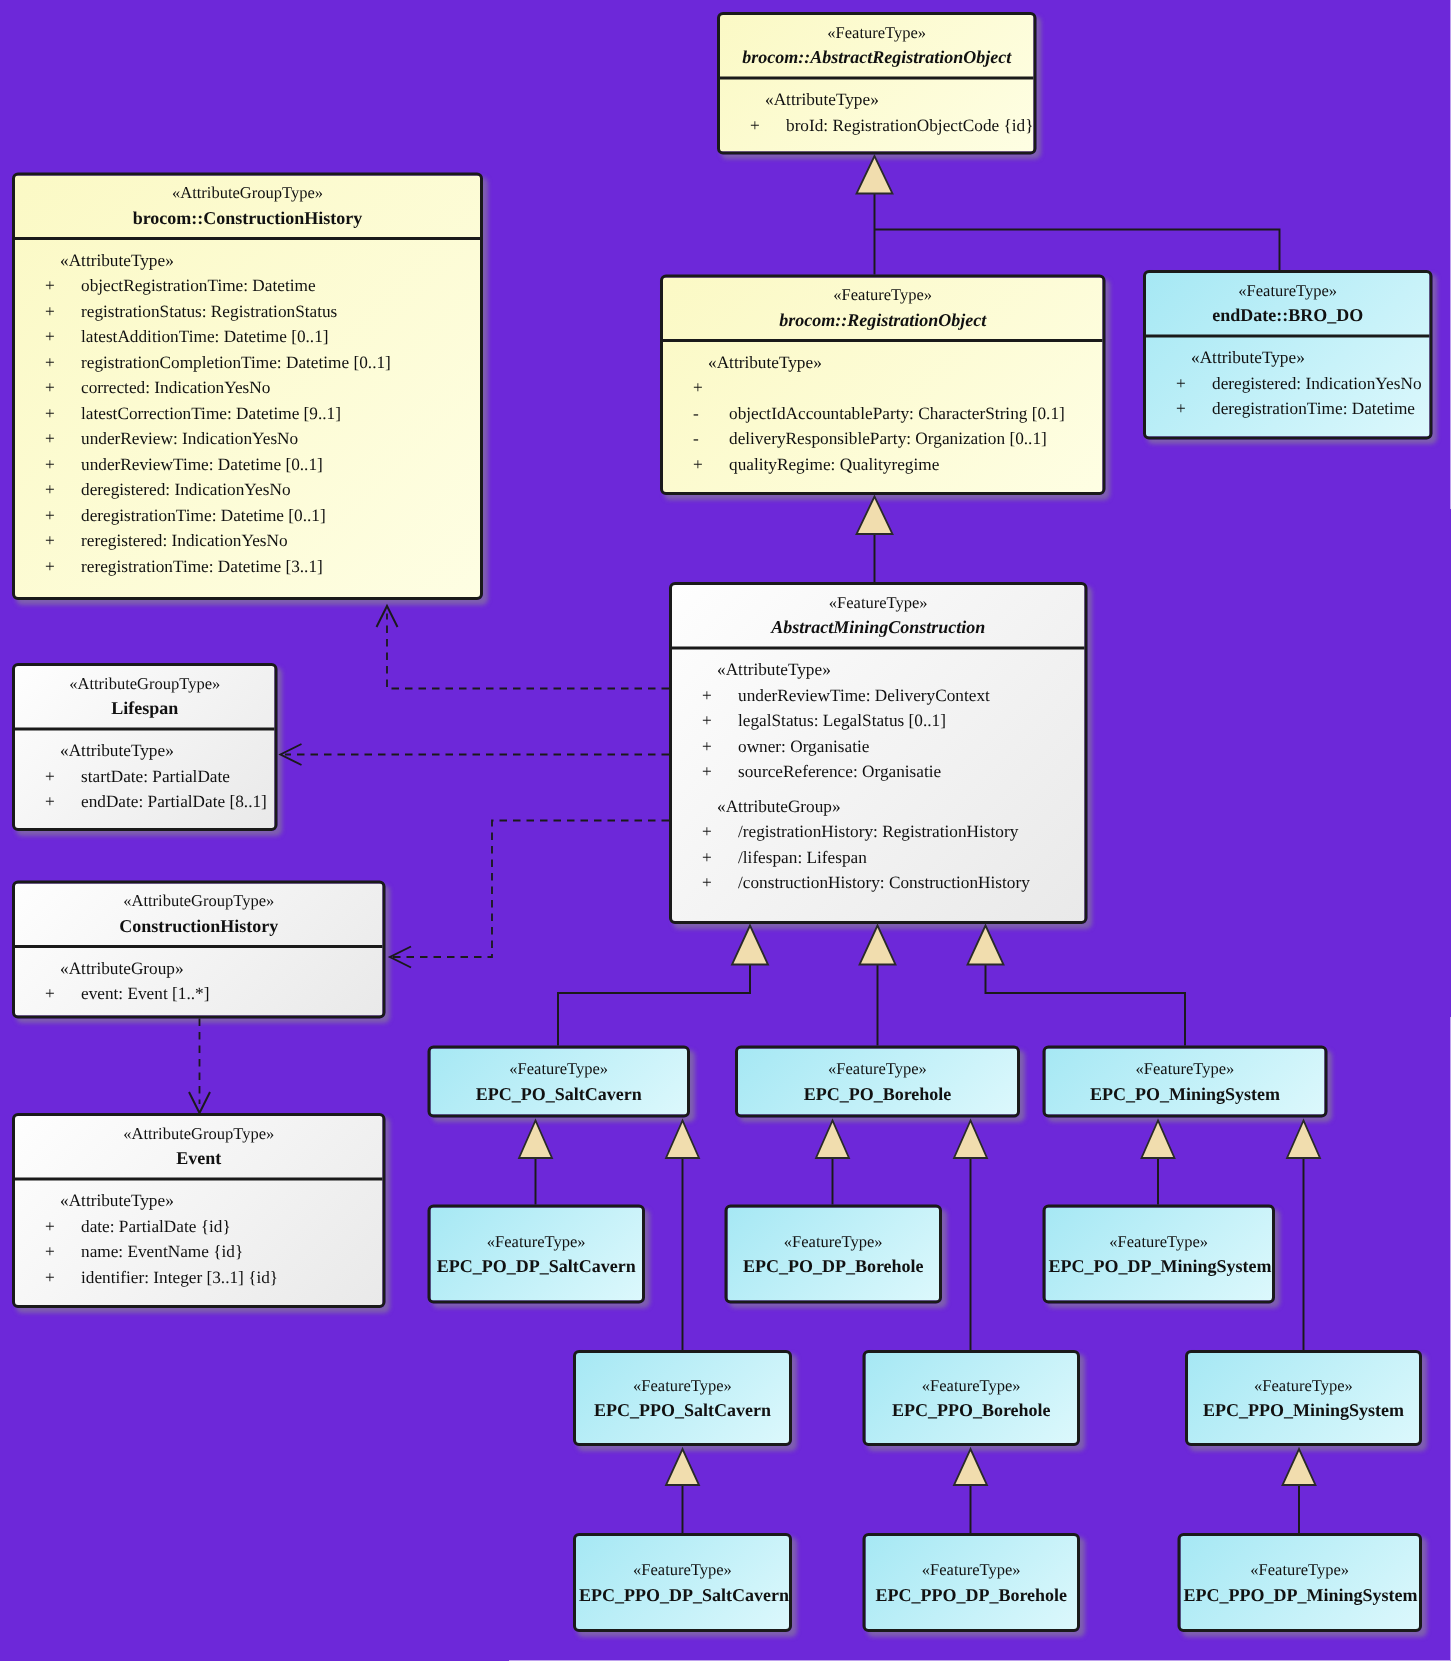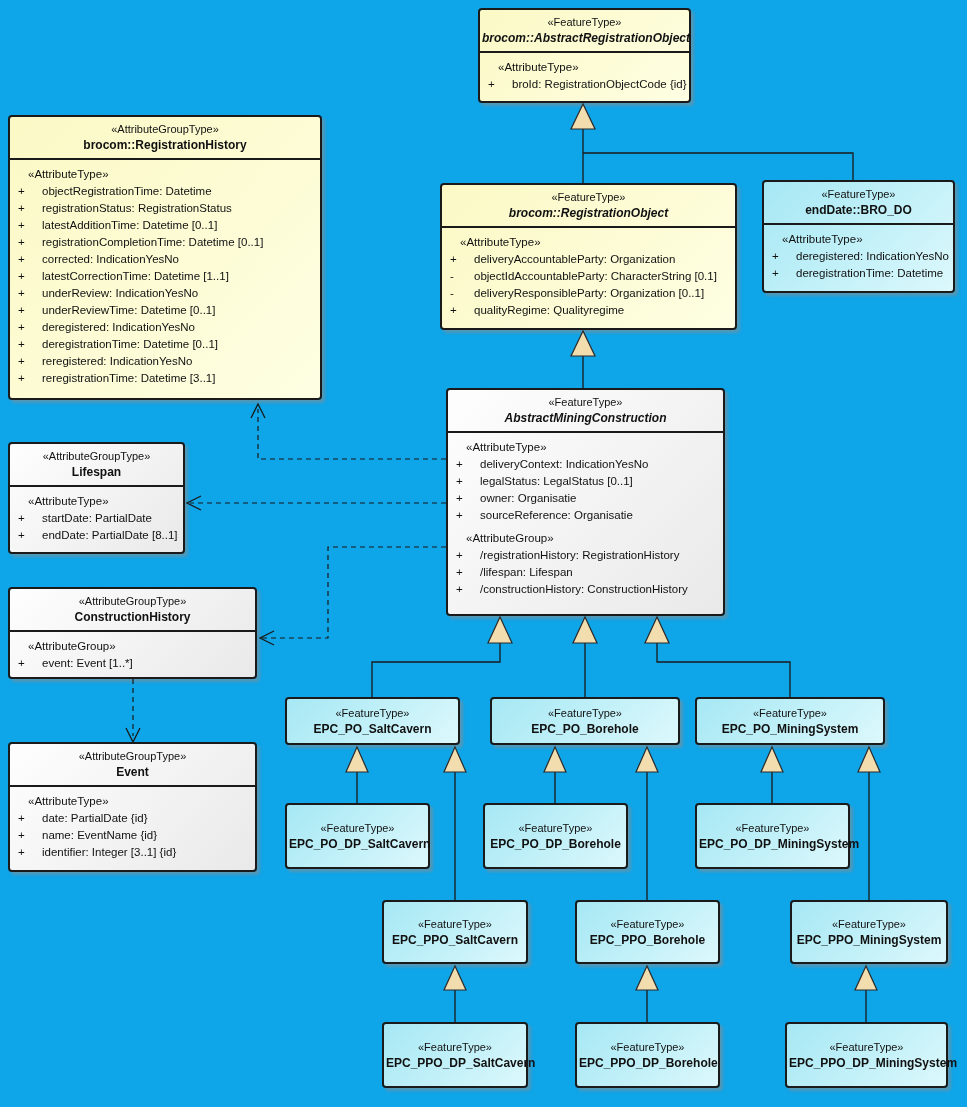--- a/index.html
+++ b/index.html
@@ -1,34 +1,34 @@
 <!DOCTYPE html>
 <html style="--class-yellow: #fbf9c5; --class-cyan: #a6e8f4; --class-plain: #e9e9e9; --triangle-fill: #f1ddae; --line: #1a1a1a;"><head>
 <meta charset="utf-8">
 <style>
   html,body{margin:0;padding:0;background:#ffffff;}
-  #canvas{position:relative;width:967px;height:1107px;background:#0ea5e9;overflow:hidden;
-          font-family:Liberation Sans, sans-serif;}
+  #canvas{position:relative;width:967px;height:1107px;background:#6d28d9;overflow:hidden;
+          font-family:Liberation Serif, serif;}
   #wires{position:absolute;left:0;top:0;width:967px;height:1107px;pointer-events:none;z-index:5;}
 
   .uml-class{position:absolute;box-sizing:border-box;border:2px solid #1a1a1a;border-radius:4px;
              display:flex;flex-direction:column;z-index:2;
              box-shadow:3px 3px 3px rgba(140,140,140,.55);}
   .uml-class.yellow{background:linear-gradient(135deg,var(--class-yellow) 0%,#fefee3 100%);}
   .uml-class.cyan{background:linear-gradient(135deg,var(--class-cyan) 0%,#dcf8fc 100%);}
   .uml-class.plain{background:linear-gradient(135deg,#fefefe 0%,var(--class-plain) 100%);}
 
   .hdr{border-bottom:2px solid #1a1a1a;text-align:center;padding:5px 2px 4px 2px;}
   .uml-class.small{justify-content:center;}
   .uml-class.small .hdr{border-bottom:none;}
   .stereo{font-size:11px;line-height:15px;color:#111;}
   .cname{font-size:12px;line-height:17px;font-weight:bold;color:#111;}
   .cname.abstract{font-style:italic;}
 
-  .cbody{flex:1;padding:6px 3px 2px 2px;overflow:hidden;font-size:11.5px;color:#111;}
+  .cbody{flex:1;padding:6px 3px 2px 14px;overflow:hidden;font-size:11.5px;color:#111;}
   .sec-h{padding-left:16px;line-height:17px;}
   .sec-h + .sec-h, .arow + .sec-h{margin-top:6px;}
   .arow{display:flex;line-height:17px;}
   .arow .vis{width:24px;padding-left:6px;flex:none;}
   .arow .atxt{flex:1;white-space:nowrap;}
 </style>
 </head>
 <body>
 
 <div id="canvas">
@@ -42,21 +42,21 @@
         <div class="sec-h">«AttributeType»</div>
         <div class="arow">
           <span class="vis">+</span>
           <span class="atxt">broId: RegistrationObjectCode {id}</span>
         </div>
       </div>
     </div>
   <div class="uml-class yellow" style="left:8px;top:115px;width:314px;height:285px;">
       <div class="hdr">
         <div class="stereo">«AttributeGroupType»</div>
-        <div class="cname">brocom::RegistrationHistory</div>
+        <div class="cname">brocom::ConstructionHistory</div>
       </div>
       <div class="cbody">
         <div class="sec-h">«AttributeType»</div>
         <div class="arow">
           <span class="vis">+</span>
           <span class="atxt">objectRegistrationTime: Datetime</span>
         </div>
         <div class="arow">
           <span class="vis">+</span>
           <span class="atxt">registrationStatus: RegistrationStatus</span>
@@ -68,21 +68,21 @@
         <div class="arow">
           <span class="vis">+</span>
           <span class="atxt">registrationCompletionTime: Datetime [0..1]</span>
         </div>
         <div class="arow">
           <span class="vis">+</span>
           <span class="atxt">corrected: IndicationYesNo</span>
         </div>
         <div class="arow">
           <span class="vis">+</span>
-          <span class="atxt">latestCorrectionTime: Datetime [1..1]</span>
+          <span class="atxt">latestCorrectionTime: Datetime [9..1]</span>
         </div>
         <div class="arow">
           <span class="vis">+</span>
           <span class="atxt">underReview: IndicationYesNo</span>
         </div>
         <div class="arow">
           <span class="vis">+</span>
           <span class="atxt">underReviewTime: Datetime [0..1]</span>
         </div>
         <div class="arow">
@@ -105,21 +105,20 @@
     </div>
   <div class="uml-class yellow" style="left:440px;top:183px;width:297px;height:147px;">
       <div class="hdr">
         <div class="stereo">«FeatureType»</div>
         <div class="cname abstract">brocom::RegistrationObject</div>
       </div>
       <div class="cbody">
         <div class="sec-h">«AttributeType»</div>
         <div class="arow">
           <span class="vis">+</span>
-          <span class="atxt">deliveryAccountableParty: Organization</span>
         </div>
         <div class="arow">
           <span class="vis">-</span>
           <span class="atxt">objectIdAccountableParty: CharacterString [0.1]</span>
         </div>
         <div class="arow">
           <span class="vis">-</span>
           <span class="atxt">deliveryResponsibleParty: Organization [0..1]</span>
         </div>
         <div class="arow">
@@ -164,21 +163,21 @@
     </div>
   <div class="uml-class plain" style="left:446px;top:388px;width:279px;height:228px;">
       <div class="hdr">
         <div class="stereo">«FeatureType»</div>
         <div class="cname abstract">AbstractMiningConstruction</div>
       </div>
       <div class="cbody">
         <div class="sec-h">«AttributeType»</div>
         <div class="arow">
           <span class="vis">+</span>
-          <span class="atxt">deliveryContext: IndicationYesNo</span>
+          <span class="atxt">underReviewTime: DeliveryContext</span>
         </div>
         <div class="arow">
           <span class="vis">+</span>
           <span class="atxt">legalStatus: LegalStatus [0..1]</span>
         </div>
         <div class="arow">
           <span class="vis">+</span>
           <span class="atxt">owner: Organisatie</span>
         </div>
         <div class="arow">

